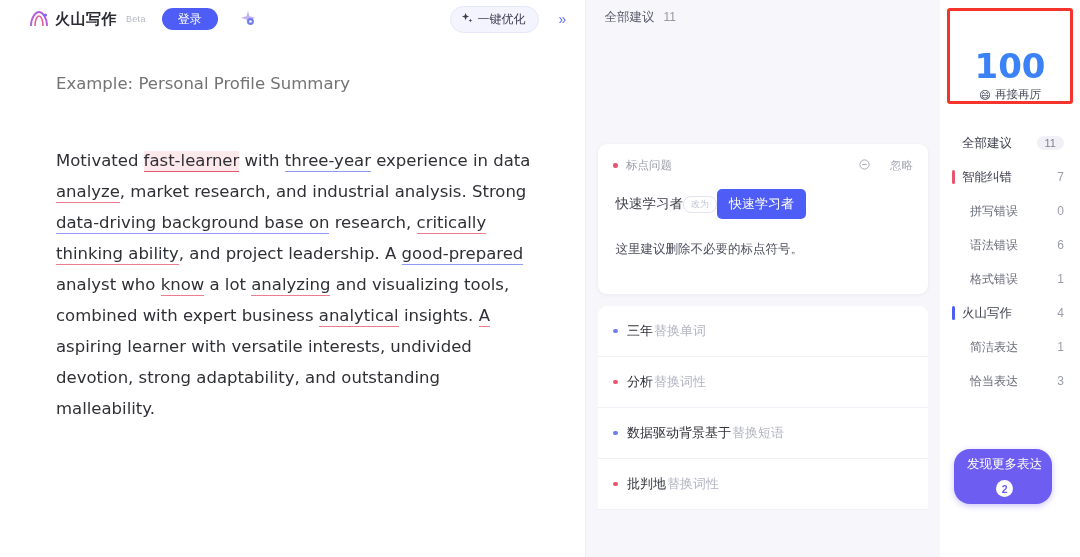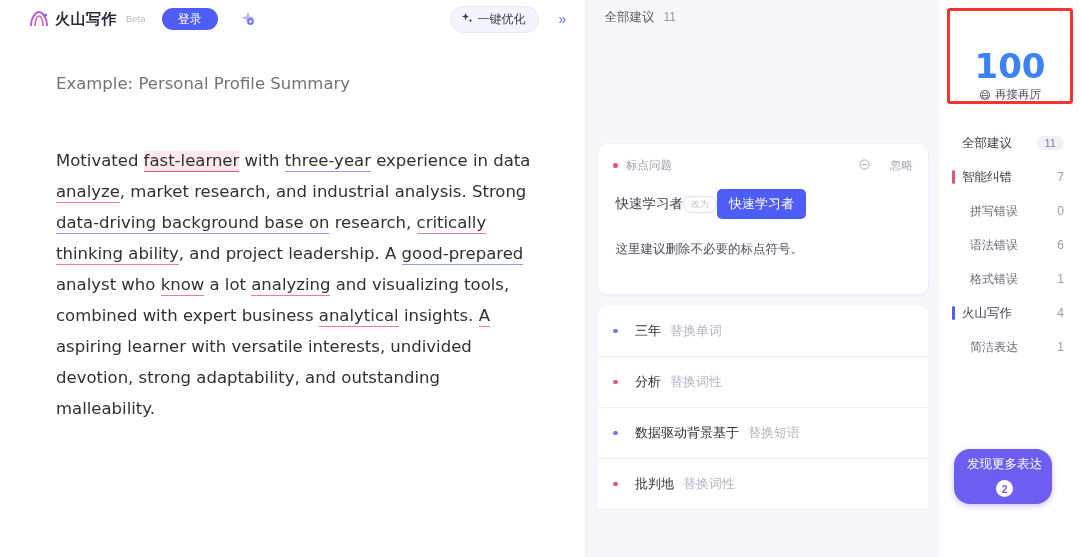--- a/index.html
+++ b/index.html
@@ -141,21 +141,21 @@
     padding-left: 2px;
   }
   .detail-row {
     display: flex; align-items: center; gap: 4px;
     font-size: 12px; color: #6b6d7c; cursor: pointer; padding-left: 2px;
   }
 
   .sug-item {
     background: #ffffff;
     padding: 16px 15px;
-    display: flex; align-items: center; gap: 9px;
+    display: flex; align-items: center; gap: 1px;
     border-bottom: 1px solid #f0f0f6;
     cursor: pointer;
   }
   .sug-item:first-of-type { border-radius: 9px 9px 0 0; }
   .sug-item-word { font-size: 13px; color: #2f3039; }
   .sug-item-tag { font-size: 13px; color: #b3b5c2; }
 
   
   .right-col {
     width: 142px; height: 557px;
@@ -378,20 +378,24 @@
         </div>
         <div class="cat-row">
           <span class="bar blue"></span>
           <span>火山写作</span>
           <span class="cat-count">4</span>
         </div>
         <div class="cat-row sub">
           <span>简洁表达</span>
           <span class="cat-count">1</span>
         </div>
+        <div class="cat-row sub">
+          <span>恰当表达</span>
+          <span class="cat-count">3</span>
+        </div>
       </div>
 
     <div class="discover-btn">
       <span>发现更多表达</span>
       <span class="discover-badge">2</span>
     </div>
 
   </div>
 
 </div>

